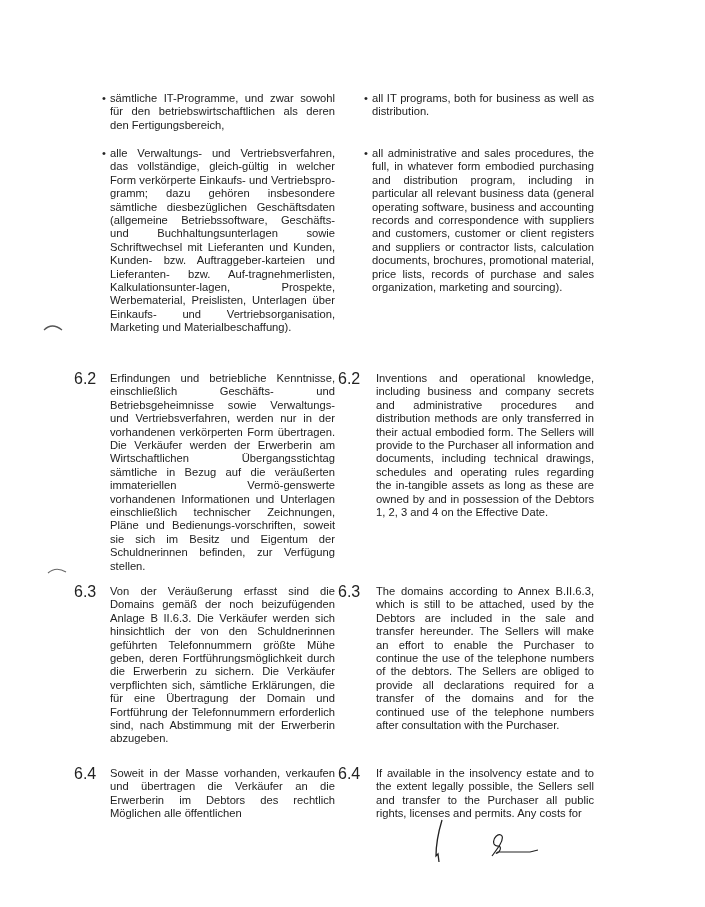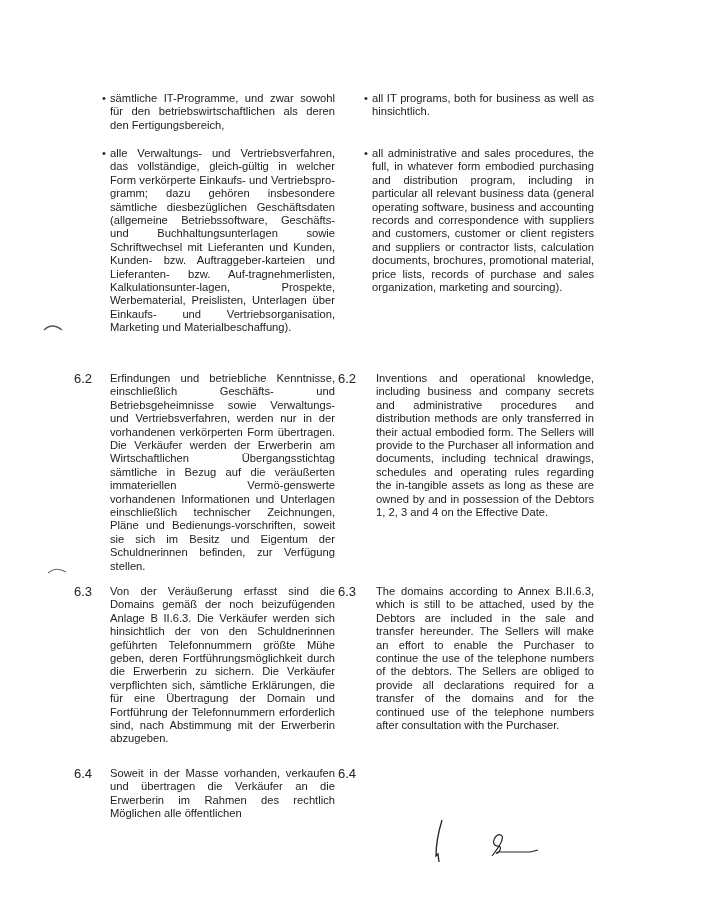--- a/index.html
+++ b/index.html
@@ -4,40 +4,40 @@
   <style>
     html, body { margin: 0; padding: 0; background: #ffffff; }
     body {
       width: 705px; height: 907px; position: relative; overflow: hidden;
       font-family: "Liberation Sans", sans-serif; color: #222;
       font-size: 11.2px; line-height: 13.4px;
     }
     .page { position: absolute; left: 0; top: 0; width: 705px; height: 907px; }
     .bullet-block { position: absolute; }
     .bullet-block .dot { position: absolute; left: -8px; top: 0; }
-    .num { position: absolute; font-size: 13px; }
+    .num { position: absolute; font-size: 16px; }
     .num-de { left: 74px; }
     .num-en { left: 338px; }
     .text-block { position: absolute; text-align: justify; }
     b { font-weight: normal; }
     .margin-mark { position: absolute; }
     .sig { position: absolute; }
   </style>
 </head>
 <body>
 
 <div class="page">
 
   <div class="text-block bullet-block" style="left:110px; top:92px; width:225px;">
     <span class="dot">•</span>
     <span>sämtliche IT-Programme, und zwar sowohl für den betriebswirtschaftlichen als deren den Fertigungsbereich,</span>
   </div>
   <div class="text-block bullet-block" style="left:372px; top:92px; width:222px;">
     <span class="dot">•</span>
-    <span>all IT programs, both for business as well as hinsichtlich.</span>
+    <span>all IT programs, both for business as well as distribution.</span>
   </div>
 
   <div class="text-block bullet-block" style="left:110px; top:147px; width:225px;">
     <span class="dot">•</span>
     <span>alle Verwaltungs- und Vertriebsverfahren, das vollständige, gleich-gültig in welcher Form verkörperte Einkaufs- und Vertriebspro-gramm; dazu gehören insbesondere sämtliche diesbezüglichen Geschäftsdaten (allgemeine Betriebssoftware, Geschäfts- und Buchhaltungsunterlagen sowie Schriftwechsel mit Lieferanten und Kunden, Kunden- bzw. Auftraggeber-karteien und Lieferanten- bzw. Auf-tragnehmerlisten, Kalkulationsunter-lagen, Prospekte, Werbematerial, Preislisten, Unterlagen über Einkaufs- und Vertriebsorganisation, Marketing und Materialbeschaffung).</span>
   </div>
   <div class="text-block bullet-block" style="left:372px; top:147px; width:222px;">
     <span class="dot">•</span>
     <span>all administrative and sales procedures, the full, in whatever form embodied purchasing and distribution program, including in particular all relevant business data (general operating software, business and accounting records and correspondence with suppliers and customers, customer or client registers and suppliers or contractor lists, calculation documents, brochures, promotional material, price lists, records of purchase and sales organization, marketing and sourcing).</span>
   </div>
@@ -46,22 +46,23 @@
   <div class="text-block" style="left:110px; top:372px; width:225px;">Erfindungen und betriebliche Kenntnisse, einschließlich Geschäfts- und Betriebsgeheimnisse sowie Verwaltungs- und Vertriebsverfahren, werden nur in der vorhandenen verkörperten Form übertragen. Die Verkäufer werden der Erwerberin am Wirtschaftlichen Übergangsstichtag sämtliche in Bezug auf die veräußerten immateriellen Vermö-genswerte vorhandenen Informationen und Unterlagen einschließlich technischer Zeichnungen, Pläne und Bedienungs-vorschriften, soweit sie sich im Besitz und Eigentum der Schuldnerinnen befinden, zur Verfügung stellen.</div>
   <span class="num num-en" style="top:372px;">6.2</span>
   <div class="text-block" style="left:376px; top:372px; width:218px;">Inventions and operational knowledge, including business and company secrets and administrative procedures and distribution methods are only transferred in their actual embodied form. The Sellers will provide to the Purchaser all information and documents, including technical drawings, schedules and operating rules regarding the in-tangible assets as long as these are owned by and in possession of the Debtors 1, 2, 3 and 4 on the Effective Date.</div>
 
   <span class="num num-de" style="top:585px;">6.3</span>
   <div class="text-block" style="left:110px; top:585px; width:225px;"><span>Von der Veräußerung erfasst sind die Domains gemäß der noch beizufügenden </span><b>Anlage B II.6.3</b><span>. Die Verkäufer werden sich hinsichtlich der von den Schuldnerinnen geführten Telefonnummern größte Mühe geben, deren Fortführungsmöglichkeit durch die Erwerberin zu sichern. Die Verkäufer verpflichten sich, sämtliche Erklärungen, die für eine Übertragung der Domain und Fortführung der Telefonnummern erforderlich sind, nach Abstimmung mit der Erwerberin abzugeben.</span></div>
   <span class="num num-en" style="top:585px;">6.3</span>
   <div class="text-block" style="left:376px; top:585px; width:218px;"><span>The domains according to </span><b>Annex B.II.6.3</b><span>, which is still to be attached, used by the Debtors are included in the sale and transfer hereunder. The Sellers will make an effort to enable the Purchaser to continue the use of the telephone numbers of the debtors. The Sellers are obliged to provide all declarations required for a transfer of the domains and for the continued use of the telephone numbers after consultation with the Purchaser.</span></div>
 
   <span class="num num-de" style="top:767px;">6.4</span>
-  <div class="text-block" style="left:110px; top:767px; width:225px;">Soweit in der Masse vorhanden, verkaufen und übertragen die Verkäufer an die Erwerberin im Rahmen des rechtlich Möglichen alle öffentlichen</div>
+  <div class="text-block" style="left:110px; top:767px; width:225px;">Soweit in der Masse vorhanden, verkaufen und übertragen die Verkäufer an die Erwerberin im Debtors des rechtlich Möglichen alle öffentlichen</div>
   <span class="num num-en" style="top:767px;">6.4</span>
+  <div class="text-block" style="left:376px; top:767px; width:218px;">If available in the insolvency estate and to the extent legally possible, the Sellers sell and transfer to the Purchaser all public rights, licenses and permits. Any costs for</div>
 
   <svg class="margin-mark" style="left:42px; top:320px;" width="24" height="14">
     <path d="M2 10 Q10 2 20 10" stroke="#555" stroke-width="1.2" fill="none"></path>
   </svg>
   <svg class="margin-mark" style="left:46px; top:563px;" width="24" height="14">
     <path d="M2 10 Q10 3 20 9" stroke="#666" stroke-width="1.1" fill="none"></path>
   </svg>
 
   <svg class="sig" style="left:430px; top:818px;" width="20" height="50">
     <path d="M12 2 C9 12 6 26 6 38 L8 36 L9 44" stroke="#222" stroke-width="1.3" fill="none"></path>

